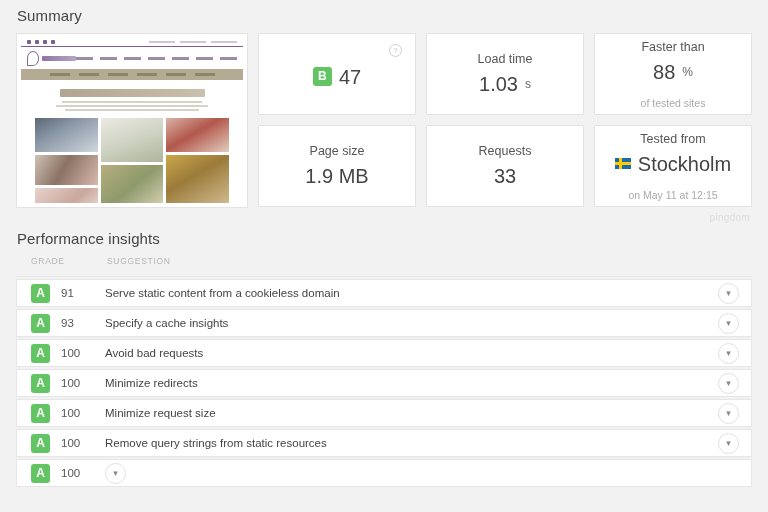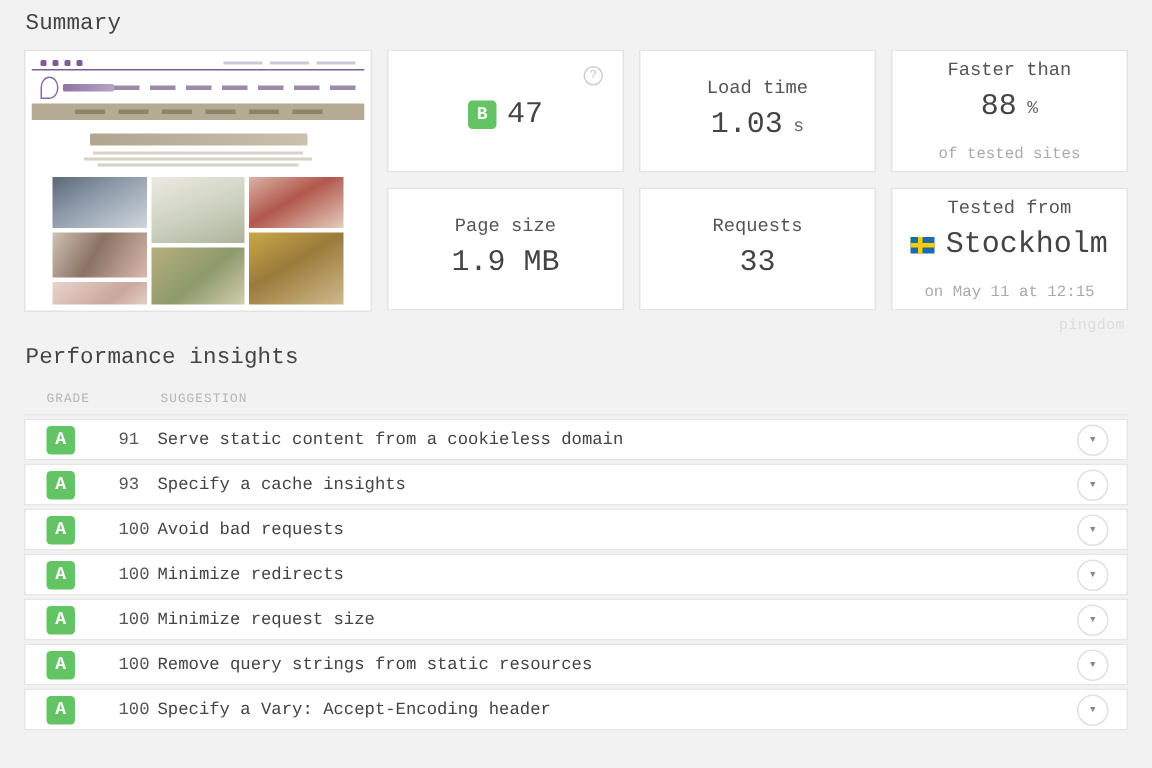--- a/index.html
+++ b/index.html
@@ -13,21 +13,20 @@
     font-family: "Liberation Sans", sans-serif;
     color: #333;
     overflow: hidden;
   }
   .page {
     position: relative;
     width: 768px;
     height: 512px;
     box-sizing: border-box;
     padding: 0 16px;
-    font-family: Liberation Mono, monospace;
   }
   .section-title {
     font-size: 15px;
     font-weight: 400;
     color: #444;
     margin: 0;
     padding: 7px 0 9px 1px;
     letter-spacing: 0.1px;
   }
   
@@ -235,21 +234,21 @@
   .watermark {
     text-align: right;
     font-size: 10px;
     color: #dcdcdc;
     padding: 4px 2px 0 0;
     letter-spacing: 0.3px;
   }
   
   .insights-head {
     display: flex;
-    align-items: center;
+    align-items: flex-start;
     height: 20px;
     padding: 0 0 0 1px;
     border-bottom: 1px solid #e6e6e6;
   }
   .col-grade { width: 88px; padding-left: 14px; box-sizing: border-box; }
   .col-sugg { flex: 1; padding-left: 2px; }
   .th {
     font-size: 8.5px;
     color: #b5b5b5;
     letter-spacing: 0.7px;
@@ -270,21 +269,20 @@
     align-items: center;
     gap: 11px;
     box-sizing: border-box;
     padding-left: 0;
     margin-left: -14px;
     padding-left: 14px;
   }
   .row .score {
     font-size: 11.5px;
     color: #555;
-    margin-left: 18px;
   }
   .row .sugg {
     flex: 1;
     font-size: 11.5px;
     color: #444;
   }
   .chev {
     width: 19px;
     height: 19px;
     border: 1px solid #e0e0e0;
@@ -482,18 +480,17 @@
       </div>
       <div class="sugg">Remove query strings from static resources</div>
       <div class="chev">▾</div>
     </div>
 
     <div class="row">
       <div class="gcell">
         <span class="grade-badge">A</span>
         <span class="score">100</span>
       </div>
-      <div class="sugg">Specify a Vary: Accept-Encoding header</div>
       <div class="chev">▾</div>
     </div>
 
   </div>
 </div>
 
 </body></html>

